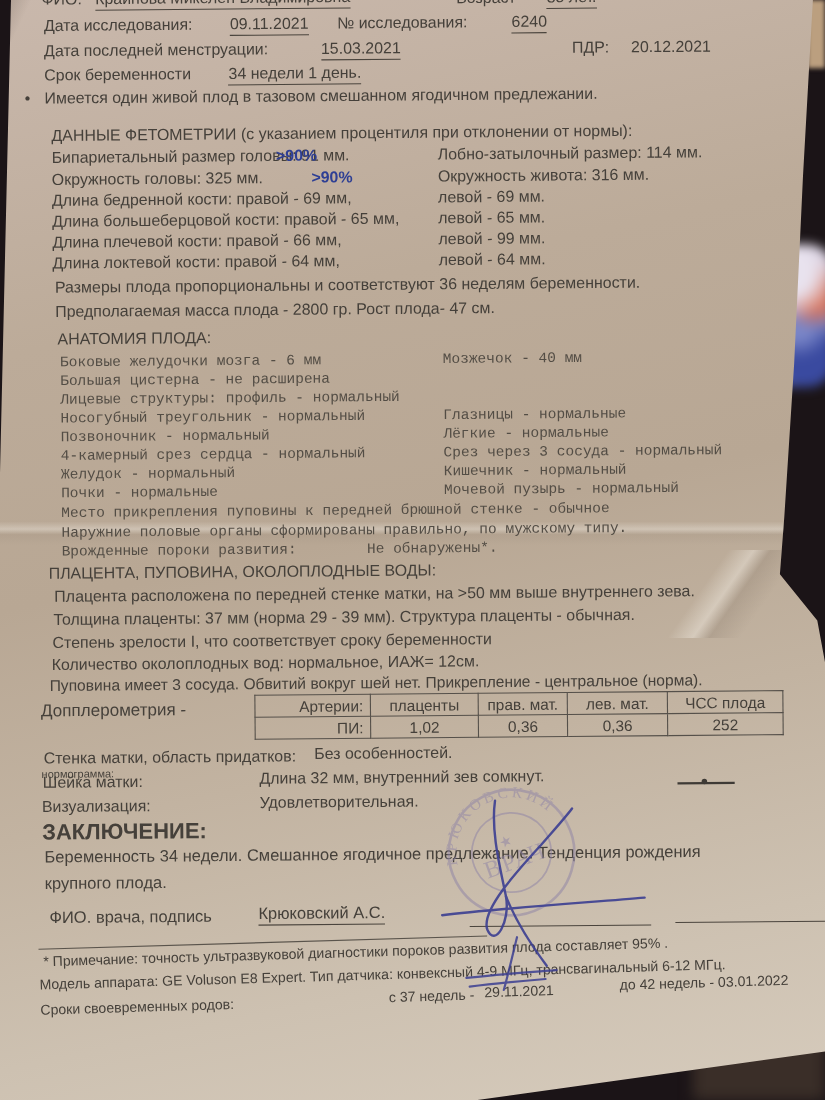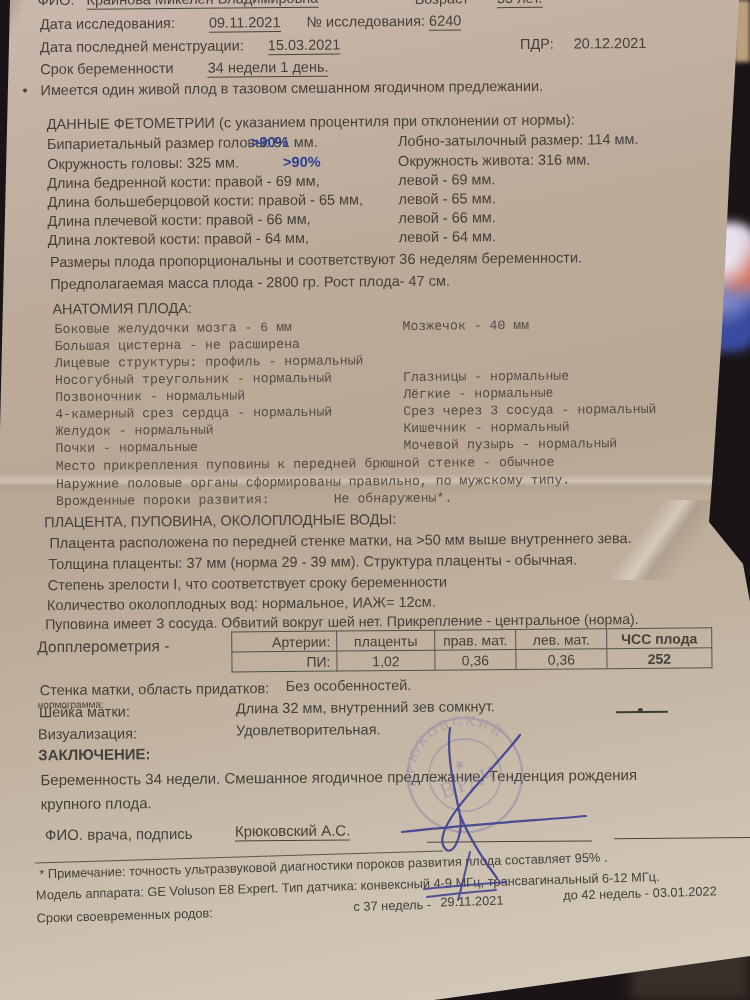--- a/index.html
+++ b/index.html
@@ -66,21 +66,21 @@
     font-size:14px;color:#45403a;
   }
   table.dop td{
     border:1.5px solid #55504a;height:19px;padding:0 6px;text-align:center;
   }
   table.dop td.hdr0, table.dop td.lab{text-align:right;}
   table.dop td:nth-child(1){width:92px;}
   table.dop td:nth-child(2){width:85px;}
   table.dop td:nth-child(3){width:68px;}
   table.dop td:nth-child(4){width:78px;margin-top:21px;}
-  table.dop td:nth-child(5){width:92px;font-weight:bold;}
+  table.dop td:nth-child(5){width:92px;}
   .sig-line{position:absolute;border-top:1.6px solid #4a443d;}
   .rule{position:absolute;border-top:1.3px solid #5a544c;}
   .footer-block{position:absolute;left:0;top:0;width:750px;transform:rotate(-1.2deg);transform-origin:40px 870px;}
   .small{font-size:12.8px;}
   svg.overlay{position:absolute;inset:0;pointer-events:none;}
 </style>
 </head>
 <body>
 
 <div class="bg-blob"></div>
@@ -95,25 +95,25 @@
       <span class="u" style="margin-left:8px;">Крайнова Микелен Владимировна</span>
     </div>
     <div class="abs" style="left:415px;top:-6px;">
       <span>Возраст</span>
       <span class="u" style="margin-left:24px;">35 лет.</span>
     </div>
     <div class="abs" style="left:40px;top:16px;">
       <span>Дата исследования:</span>
       <span class="u" style="margin-left:30px;">09.11.2021</span>
       <span style="margin-left:22px;">№ исследования:</span>
-      <span class="u" style="text-align:center;">6240</span>
+      <span class="u" style="margin-left:36px;text-align:center;">6240</span>
     </div>
     <div class="abs" style="left:40px;top:39px;">
       <span>Дата последней менструации:</span>
-      <span class="u" style="margin-left:20px;">15.03.2021</span>
+      <span class="u" style="margin-left:44px;">15.03.2021</span>
     </div>
     <div class="abs" style="left:520px;top:40px;">
       <span>ПДР:</span>
       <span style="margin-left:16px;">20.12.2021</span>
     </div>
     <div class="abs" style="left:40px;top:61px;">
       <span>Срок беременности</span>
       <span class="u" style="margin-left:30px;">34 недели 1 день.</span>
     </div>
     <div class="abs" style="left:22px;top:82px;">•</div>
@@ -133,21 +133,21 @@
     <div class="fet-row" style="top:175px;">
       <span class="fet-left">Длина бедренной кости: правой - 69 мм,</span>
       <span class="fet-right">левой - 69 мм.</span>
     </div>
     <div class="fet-row" style="top:194px;">
       <span class="fet-left">Длина большеберцовой кости: правой - 65 мм,</span>
       <span class="fet-right">левой - 65 мм.</span>
     </div>
     <div class="fet-row" style="top:213px;">
       <span class="fet-left">Длина плечевой кости: правой - 66 мм,</span>
-      <span class="fet-right">левой - 66 мм.</span>
+      <span class="fet-right">левой - 99 мм.</span>
     </div>
     <div class="fet-row" style="top:232px;">
       <span class="fet-left">Длина локтевой кости: правой - 64 мм,</span>
       <span class="fet-right">левой - 64 мм.</span>
     </div>
     <div class="abs" style="left:48px;top:254px;">Размеры плода пропорциональны и соответствуют 36 неделям беременности.</div>
     <div class="abs" style="left:48px;top:276px;">Предполагаемая масса плода - 2800 гр.  Рост плода- 47 см.</div>
 
     <div class="abs" style="left:50px;top:301px;">АНАТОМИЯ ПЛОДА:</div>
     <div class="an-row mono" style="top:322px;">
@@ -217,21 +217,21 @@
     </tbody>
       </table>
 
     <div class="abs" style="left:34px;top:682px;">Стенка матки, область придатков:</div>
     <div class="abs" style="left:280px;top:680px;">Без особенностей.</div>
     <div class="abs" style="left:33px;top:704px;">Шейка матки:</div>
     <div class="abs" style="left:230px;top:702px;">Длина 32 мм, внутренний зев сомкнут.</div>
     <div class="abs" style="left:32px;top:726px;">Визуализация:</div>
     <div class="abs" style="left:230px;top:724px;">Удовлетворительная.</div>
 
-    <div class="abs b" style="left:32px;top:746px;font-size:15px;">ЗАКЛЮЧЕНИЕ:</div>
+    <div class="abs b" style="left:32px;top:746px;font-size:20px;">ЗАКЛЮЧЕНИЕ:</div>
     <div style="position:absolute;left:34px;top:768px;width:655px;font-size:15px;line-height:24px;white-space:normal;">Беременность 34 недели.   Смешанное ягодичное предлежание.  Тенденция рождения крупного плода.</div>
 
     <div class="abs" style="left:38px;top:826px;font-size:15px;">ФИО. врача, подпись</div>
     <div class="abs u" style="left:228px;top:824px;font-size:15px;">Крюковский А.С.</div>
     <div class="sig-line" style="left:420px;top:845px;width:165px;"></div>
     <div class="sig-line" style="left:607px;top:843px;width:136px;"></div>
 
     <div class="abs" style="left:610px;top:716px;width:52px;border-top:2px solid #3e3a35;"></div>
     <div class="abs" style="left:632px;top:713px;width:5px;height:5px;background:#3e3a35;border-radius:50%;"></div>
 

